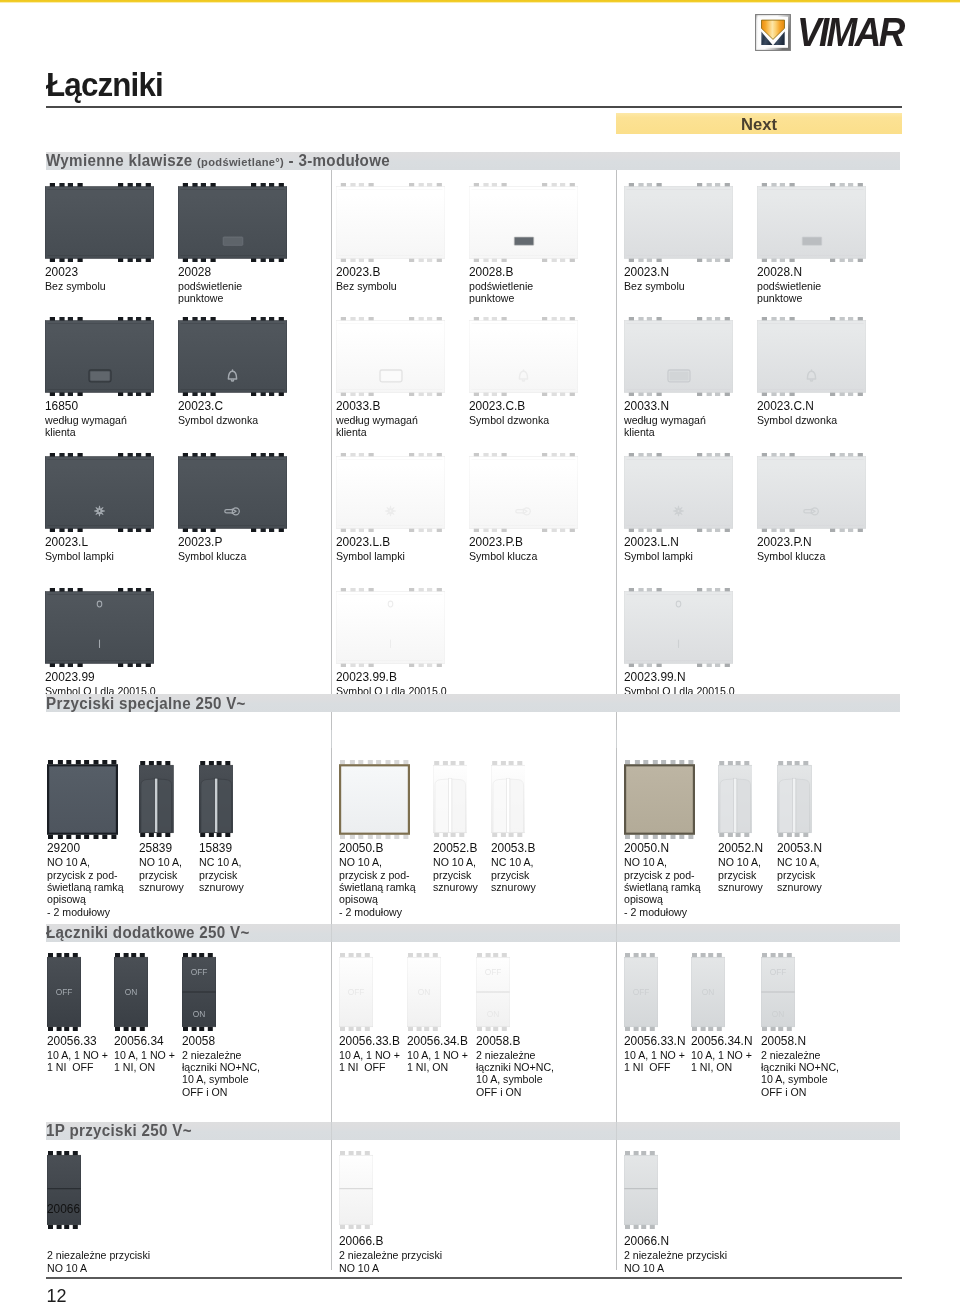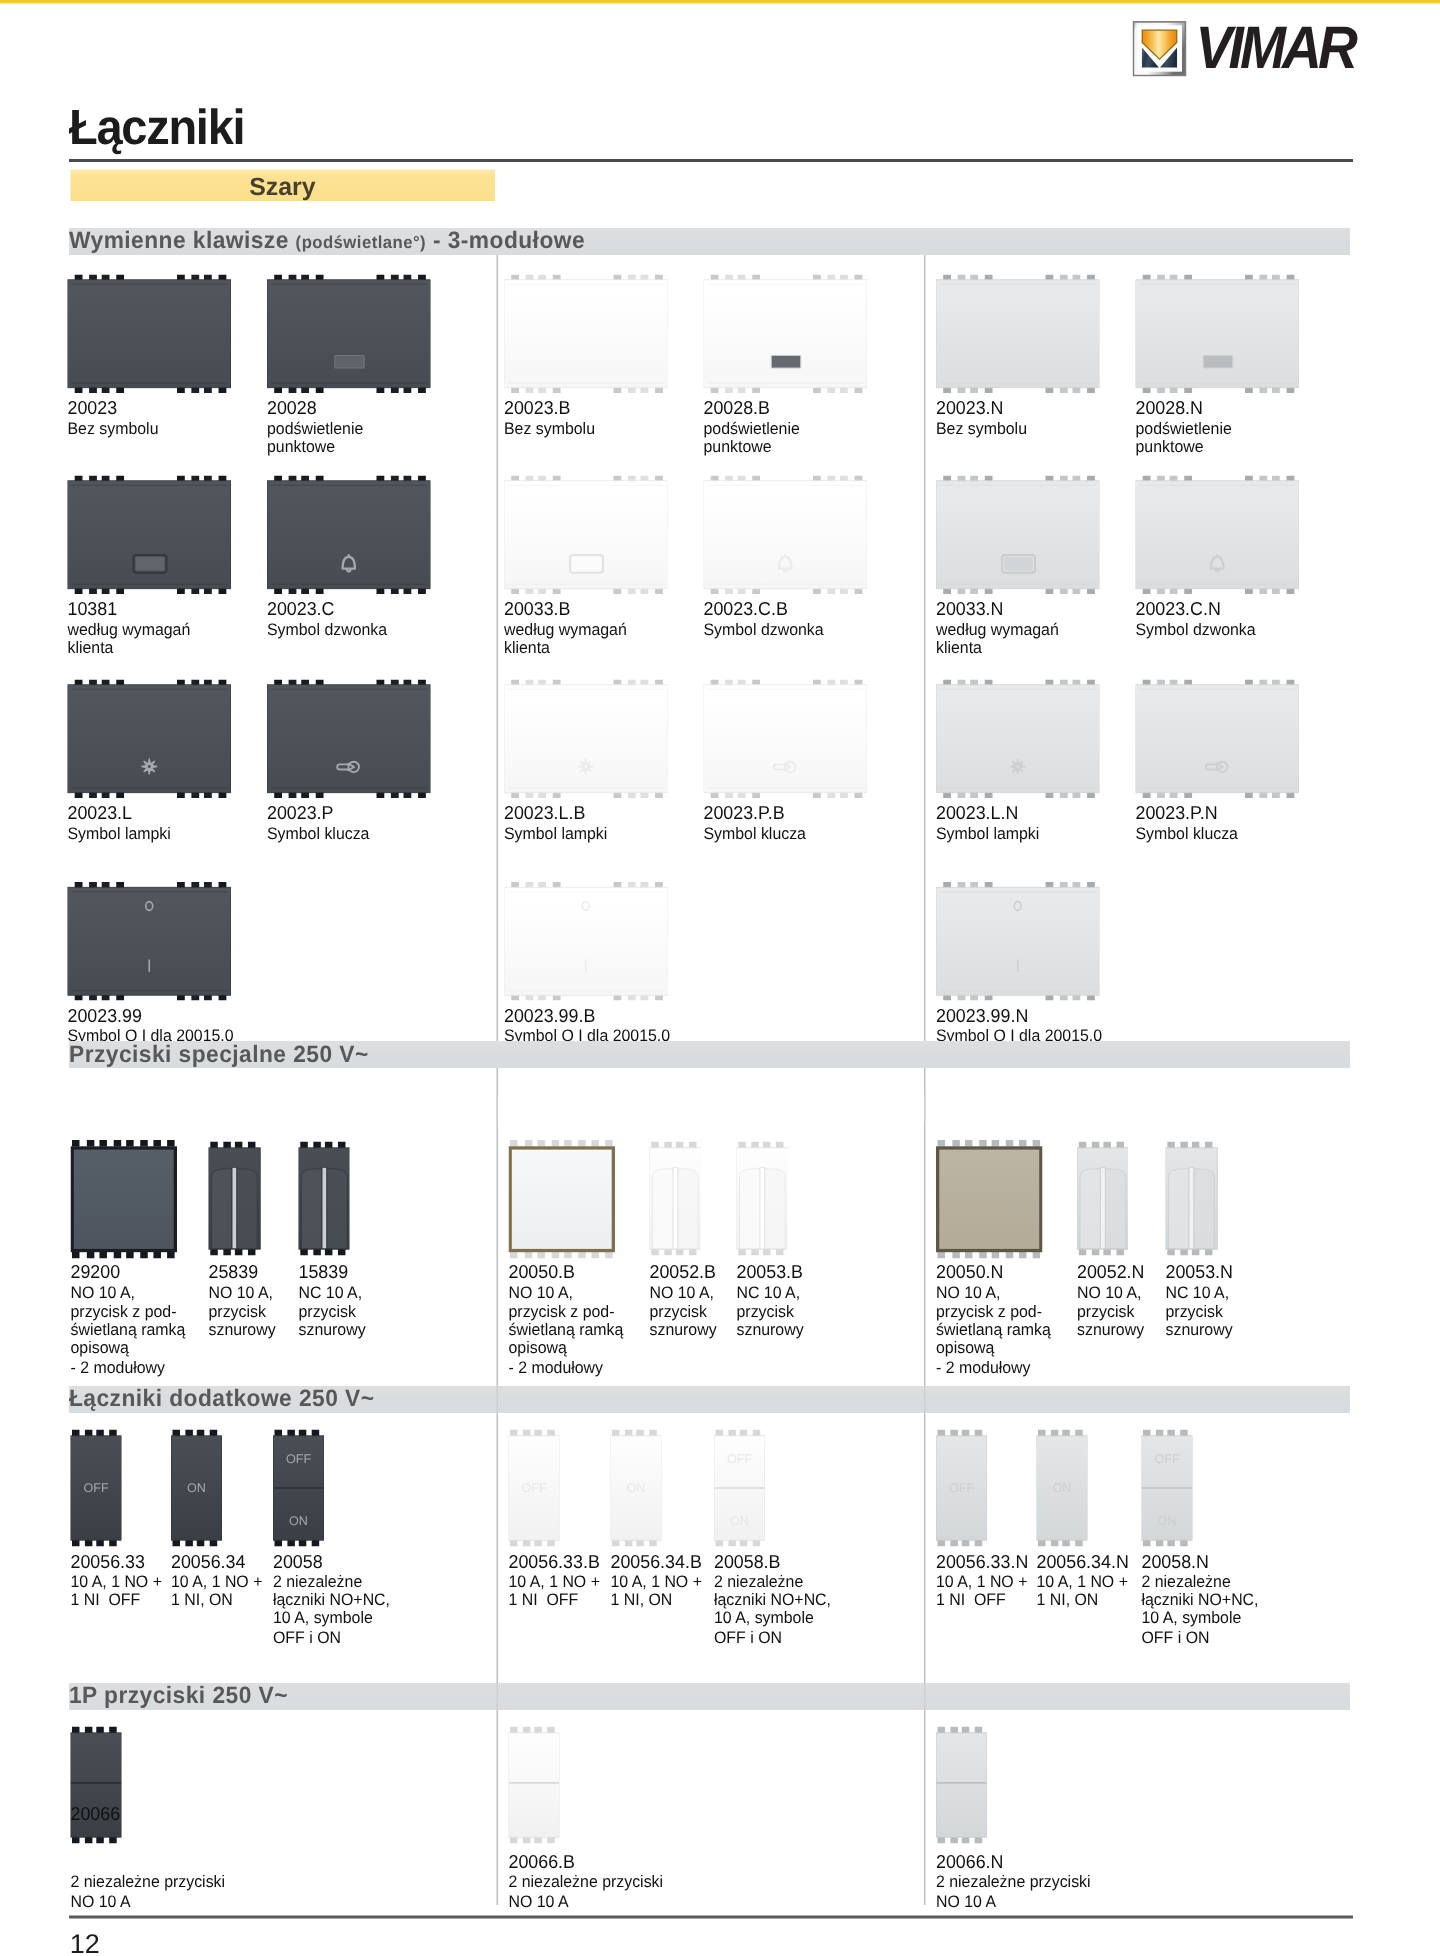--- a/index.html
+++ b/index.html
@@ -65,22 +65,22 @@
     <rect x="3.0" y="2.8" width="30.0" height="31.0" fill="#fdfdfd"></rect>
     <path d="M6.3 17.6 L17.6 31.0 L6.3 31.0 Z" fill="url(#gBl)"></path>
     <path d="M29.7 17.6 L18.4 31.0 L29.7 31.0 Z" fill="url(#gBl)"></path>
     <path d="M6.5 6.1 H29.5 V14.3 L18.0 25.4 L6.5 14.3 Z" fill="url(#gOr)" stroke="#8d6c11" stroke-width="0.85" stroke-linejoin="miter"></path>
   </svg>
   <div class="word">VIMAR</div>
 </div>
 <div class="abs" id="pagetitle">Łączniki</div>
 <div class="abs" id="titlerule"></div>
 <div class="abs" id="colbar">
-  <div class="colcell" style="left:0px;width:282.5px">
-      <span class="lbl">Szary</span>
+  <div class="colcell" style="left:569px;width:286px">
+      <span class="lbl">Next</span>
     </div>
 </div>
 <div class="vline" style="left:330.5px;top:170px;height:1100px"></div>
 <div class="vline" style="left:615.5px;top:170px;height:1100px"></div>
 
 <div class="sechdr" style="top:151.8px">
     <div class="t"><span>Wymienne klawisze</span> <span class="note">(podświetlane°)</span> <span>- 3-modułowe</span></div>
   </div>
 <div class="prod" style="left:45px;top:183px">
     <svg width="109.0" height="79.0" viewBox="0 0 109 79">
@@ -305,21 +305,21 @@
       <rect x="91.0" y="74.8" width="5.2" height="4.2" fill="#1b1f24"></rect>
       <rect x="100.7" y="0" width="5.2" height="4.2" fill="#14171b"></rect>
       <rect x="100.7" y="74.8" width="5.2" height="4.2" fill="#14171b"></rect>
       <rect x="0" y="3.5" width="109" height="72" fill="url(#gp7)" stroke="#2b2f34" stroke-width="0.5"></rect>
       <path d="M2.5 6.5 H106.5" stroke="#2b2f34" stroke-width="0.5" fill="none" opacity="0.5"></path>
       <path d="M2.5 72.5 H106.5" stroke="#2b2f34" stroke-width="0.5" fill="none" opacity="0.5"></path>
       <rect x="44.0" y="53.0" width="22.0" height="11.8" rx="1.8" fill="none" stroke="#33383d" stroke-width="1.3"></rect>
       <rect x="45.4" y="54.4" width="19.2" height="9.0" rx="1.0" fill="#60666c"></rect>
     </svg>
   </div>
-<div class="code" style="left:45px;top:399px">10381</div>
+<div class="code" style="left:45px;top:399px">16850</div>
 <div class="desc" style="left:45px;top:414.0px">według wymagań</div>
 <div class="desc" style="left:45px;top:426.3px">klienta</div>
 <div class="prod" style="left:178px;top:317px">
     <svg width="109.0" height="79.0" viewBox="0 0 109 79">
       <defs>
         <linearGradient id="gp8" x1="0" y1="0" x2="0" y2="1">
           <stop offset="0" stop-color="#50565c"></stop>
           <stop offset="0.12" stop-color="#50565c"></stop>
           <stop offset="1" stop-color="#464c52"></stop>
         </linearGradient>

